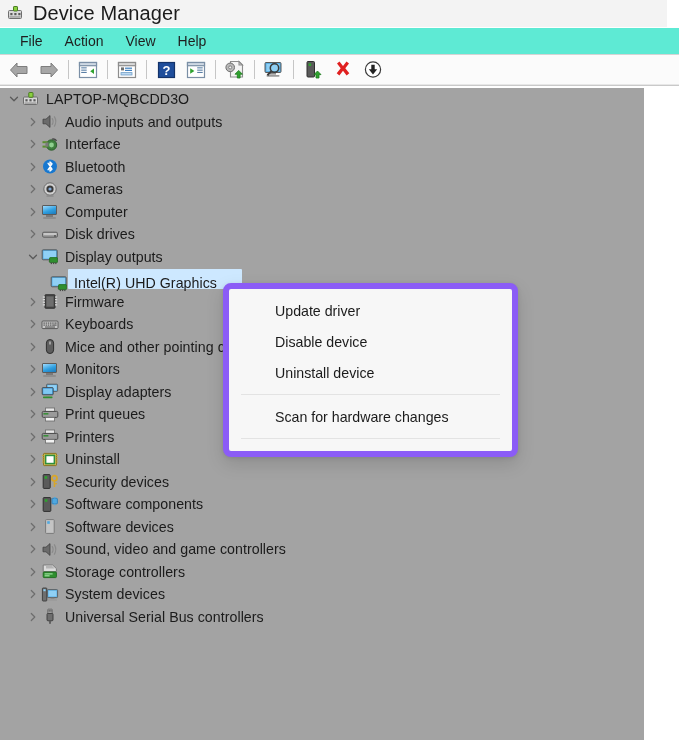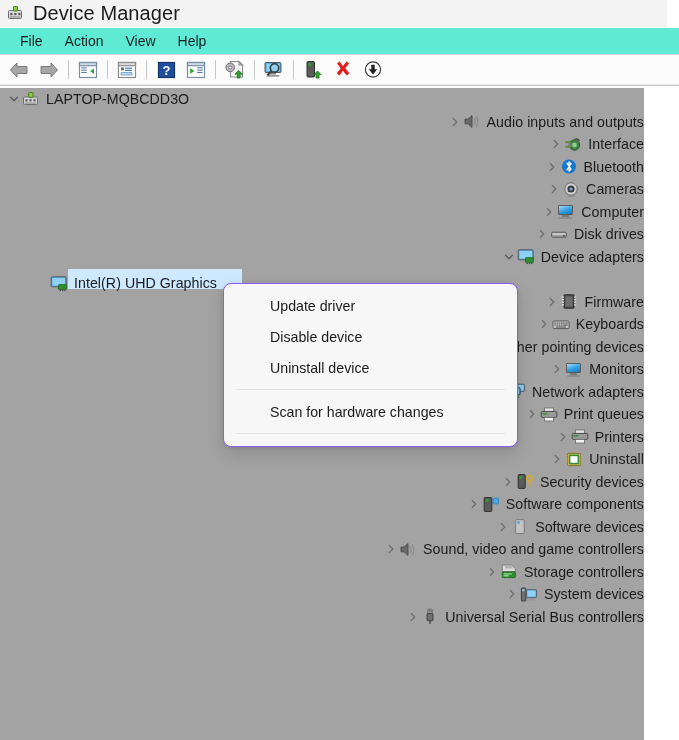--- a/index.html
+++ b/index.html
@@ -136,40 +136,40 @@
     flex: none;
     margin-right: 6px;
     position: relative;
   }
   .row .lbl {
     font-size: 14.2px;
     color: #1b1b1b;
     letter-spacing: .05px;
   }
   .row.lvl0 { padding-left: 6px; }
-  .row.lvl1 { padding-left: 25px; justify-content: flex-end; }
+  .row.lvl1 { padding-left: 25px; }
   .row.lvl2 { padding-left: 50px; }
   .row.selected .selbox {
     position: absolute;
     left: 68px;
     top: 1px;
     height: 20px;
     background: #cde8ff;
     border-radius: 1px;
     z-index: 0;
   }
   .row.selected .chev, .row.selected .ic, .row.selected .lbl { position: relative; z-index: 1; margin-top: 8px; }
 
   
   #ctxmenu {
     position: absolute;
     left: 223px; top: 283px;
     width: 295px;
     background: #f7f7f7;
-    border: 1px solid #8b5cf6;
+    border: 6px solid #8b5cf6;
     border-radius: 8px;
     box-shadow: 0 7px 18px rgba(0,0,0,0.13), 0 1px 4px rgba(0,0,0,0.10);
     padding: 6px 0 6px 0;
     box-sizing: border-box;
     z-index: 50;
   }
   #ctxmenu .mi {
     height: 31px;
     display: flex;
     align-items: center;
@@ -464,21 +464,21 @@
       <svg width="18" height="17" viewBox="0 0 18 17">
         <rect x="1.2" y="1.8" width="15" height="10" rx="1" fill="#4fa8e0" stroke="#5a5a5a" stroke-width="1"></rect>
         <rect x="2.4" y="3" width="12.6" height="7.6" fill="#8fd0f5"></rect>
         <rect x="7" y="12.2" width="4" height="1.4" fill="#8a8a8a"></rect>
         <rect x="8.6" y="9.6" width="7.8" height="5" rx=".6" fill="#2f8f2f" stroke="#1d6a1d" stroke-width=".8"></rect>
         <rect x="9.8" y="14.6" width="1.2" height="1.5" fill="#4a4a4a"></rect>
         <rect x="12" y="14.6" width="1.2" height="1.5" fill="#4a4a4a"></rect>
         <rect x="14.2" y="14.6" width="1.2" height="1.5" fill="#4a4a4a"></rect>
       </svg>
     </span>
-    <span class="lbl">Device adapters</span>
+    <span class="lbl">Display outputs</span>
   </div>
 
   <div class="row lvl2 selected">
     <span class="selbox" style="width:174px"></span>
     <span class="ic">
       <svg width="18" height="17" viewBox="0 0 18 17">
         <rect x="1.2" y="1.8" width="15" height="10" rx="1" fill="#4fa8e0" stroke="#5a5a5a" stroke-width="1"></rect>
         <rect x="2.4" y="3" width="12.6" height="7.6" fill="#8fd0f5"></rect>
         <rect x="7" y="12.2" width="4" height="1.4" fill="#8a8a8a"></rect>
         <rect x="8.6" y="9.6" width="7.8" height="5" rx=".6" fill="#2f8f2f" stroke="#1d6a1d" stroke-width=".8"></rect>
@@ -582,21 +582,21 @@
     <span class="ic">
       <svg width="18" height="17" viewBox="0 0 18 17">
         <rect x="5.6" y="1.2" width="11" height="7.2" rx=".8" fill="#4fa8e0" stroke="#5a5a5a" stroke-width=".9"></rect>
         <rect x="6.6" y="2.1" width="9" height="5.4" fill="#8fd0f5"></rect>
         <rect x="1.2" y="4.6" width="11" height="7.2" rx=".8" fill="#2f90d8" stroke="#4a4a4a" stroke-width=".9"></rect>
         <rect x="2.2" y="5.5" width="9" height="5.4" fill="#7fc8f2"></rect>
         <rect x="5" y="12" width="3.5" height="1.3" fill="#8a8a8a"></rect>
         <rect x="2" y="13.4" width="9.5" height="1.8" rx=".6" fill="#2f8f2f"></rect>
       </svg>
     </span>
-    <span class="lbl">Network adapters</span>
+    <span class="lbl">Display adapters</span>
   </div>
 
   <div class="row lvl1">
     <span class="chev">
       <svg width="10" height="10" viewBox="0 0 10 10">
           <path d="M3.3 1.5 L6.8 5 L3.3 8.5" fill="none" stroke="#6e6e6e" stroke-width="1.2" stroke-linecap="round" stroke-linejoin="round"></path>
         </svg>
     </span>
     <span class="ic">
       <svg width="18" height="17" viewBox="0 0 18 17">

